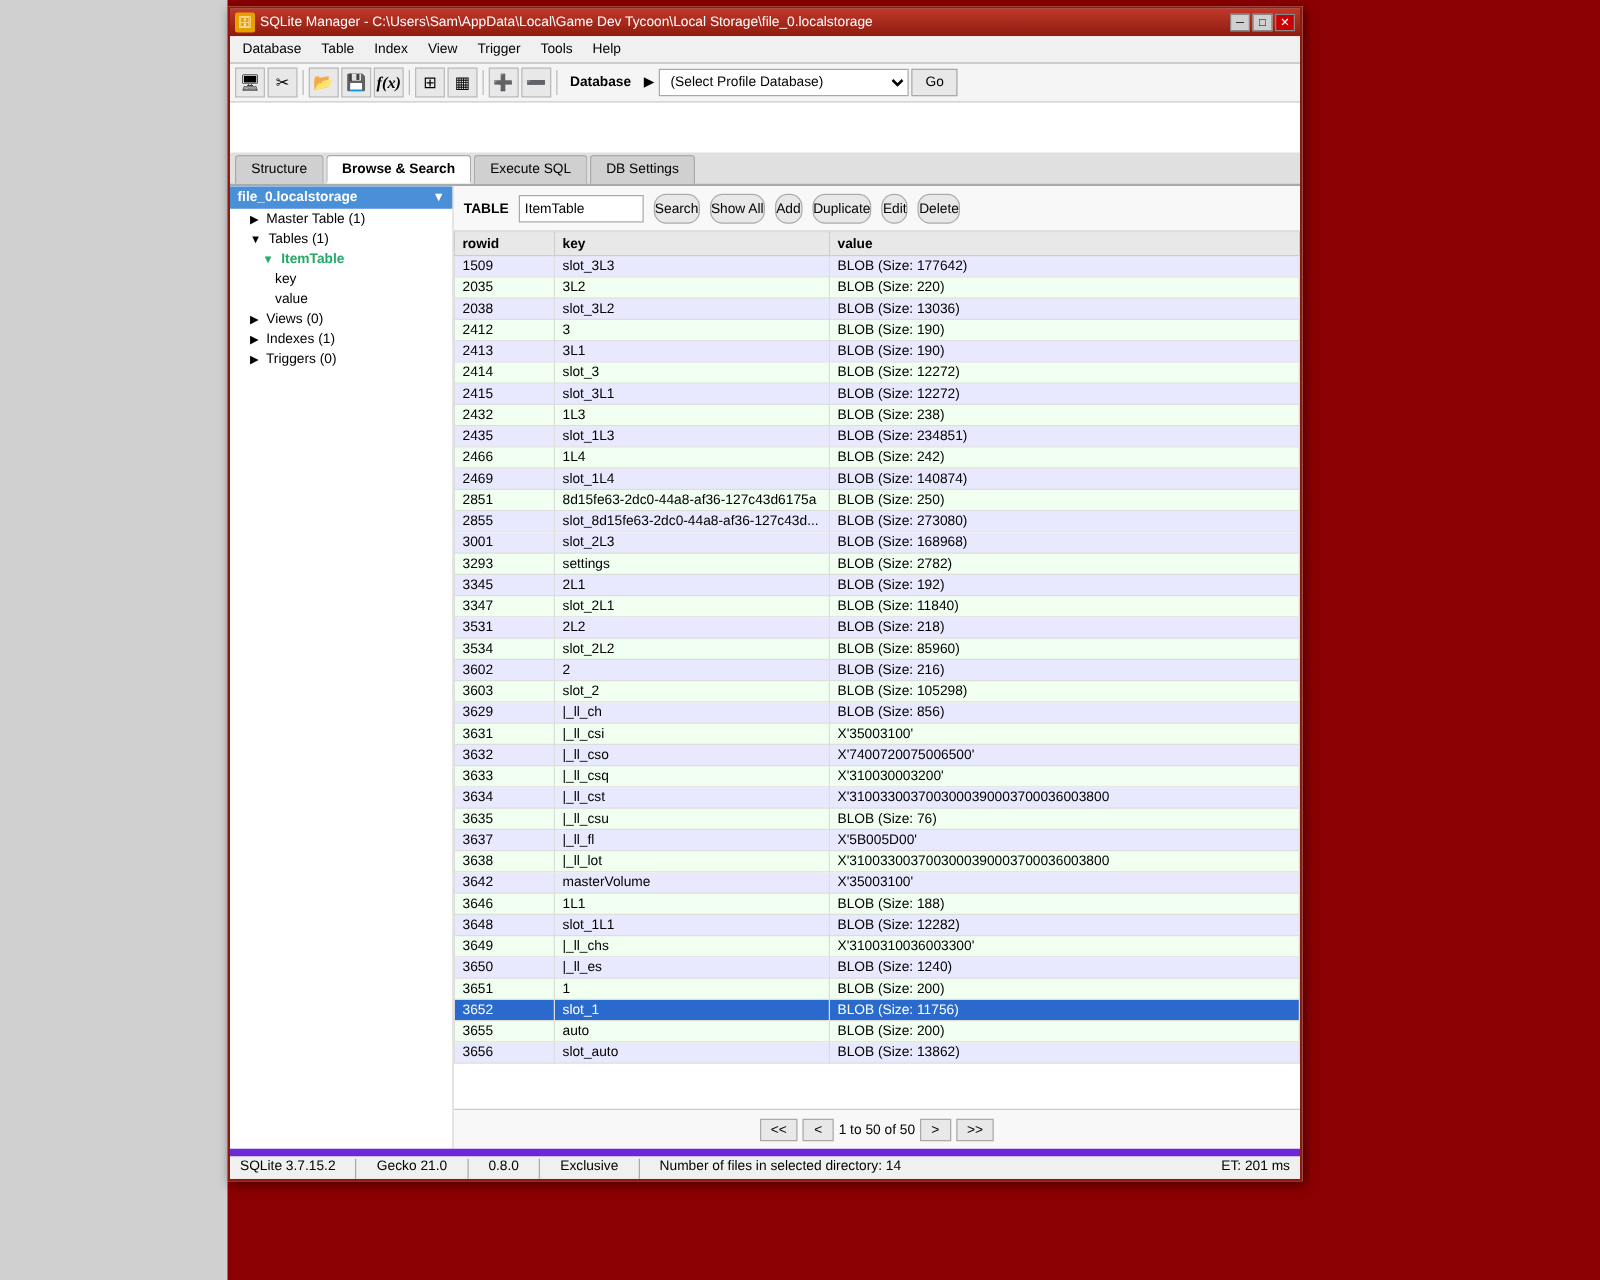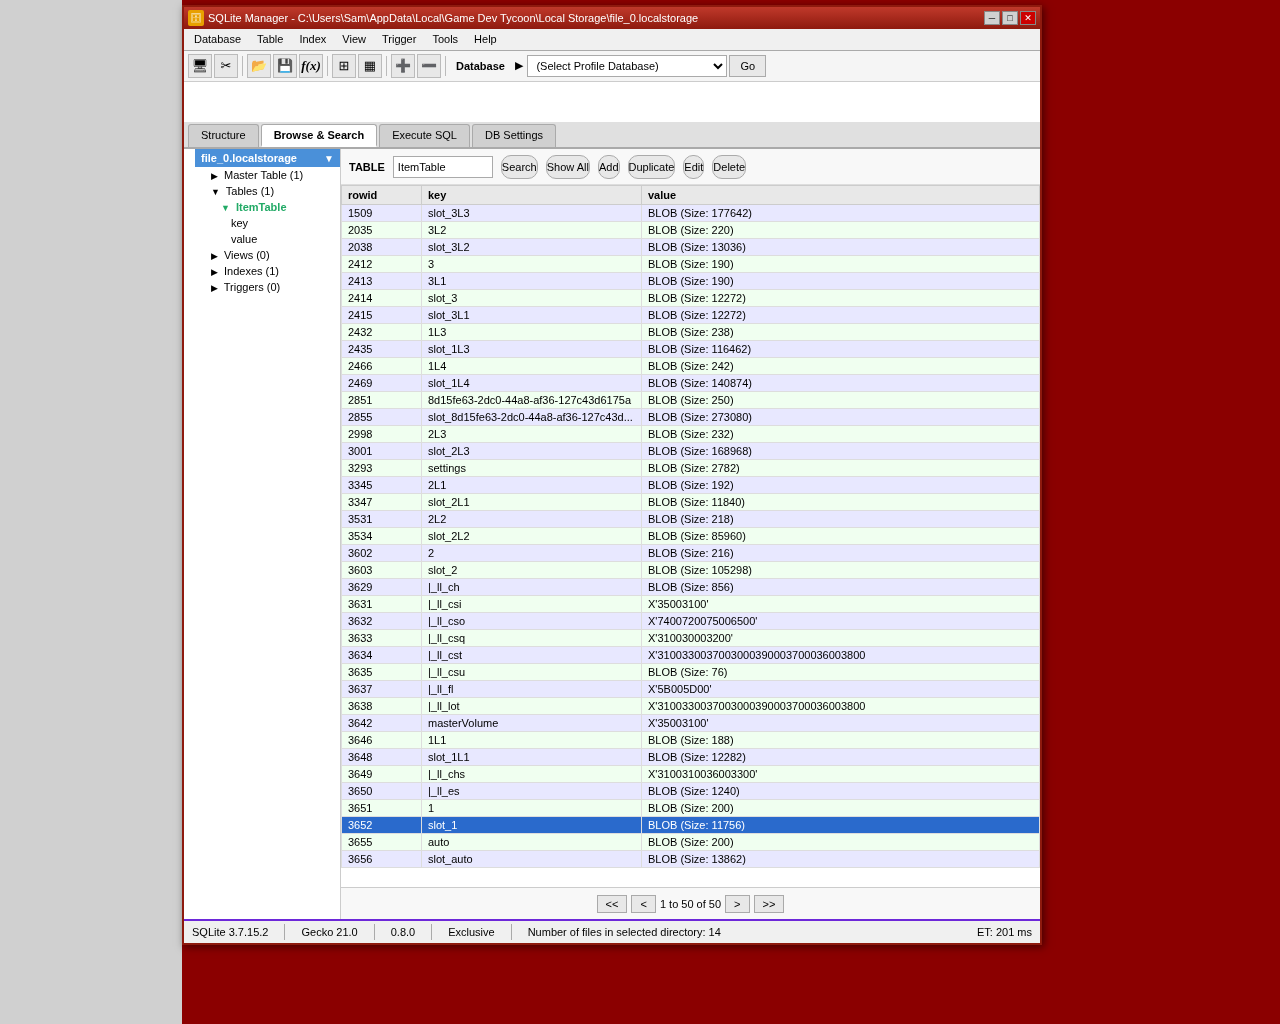--- a/index.html
+++ b/index.html
@@ -101,26 +101,25 @@
     }
 
     
     .main-container {
       display: flex;
       height: calc(100% - 22px - 22px - 32px - 28px - 28px - 24px);
     }
 
     
     .sidebar {
-      width: 157px;
+      width: 179px;
       background: white;
       border-right: 1px solid #ccc;
       overflow-y: auto;
       flex-shrink: 0;
-      padding-left: 11px;
     }
     .sidebar-header {
       background: #4a90d9;
       color: white;
       padding: 3px 6px;
       display: flex;
       align-items: center;
       justify-content: space-between;
       font-size: 11px;
       font-weight: bold;
@@ -223,23 +222,22 @@
       border: 1px solid #aaa;
       background: #e8e8e8;
       cursor: pointer;
       font-size: 11px;
     }
     .page-info { font-size: 11px; }
 
     
     .status-bar {
       display: flex;
-      align-items: center;
       background: #f0f0f0;
-      border-top: 2px solid #6d28d9;
+      border-top: 6px solid #6d28d9;
       padding: 2px 8px;
       gap: 16px;
       height: 24px;
       font-size: 11px;
     }
     .status-sep { width: 1px; height: 16px; background: #aaa; }
 
     
     .data-table-container::-webkit-scrollbar { width: 12px; height: 12px; }
     .data-table-container::-webkit-scrollbar-track { background: #f0f0f0; }
@@ -435,46 +433,41 @@
                   <td>BLOB (Size: 12272)</td>
                 </tr>
                 <tr class="row-odd">
                   <td>2432</td>
                   <td style="max-width: 220px; overflow: hidden; text-overflow: ellipsis;">1L3</td>
                   <td>BLOB (Size: 238)</td>
                 </tr>
                 <tr class="row-alt">
                   <td>2435</td>
                   <td style="max-width: 220px; overflow: hidden; text-overflow: ellipsis;">slot_1L3</td>
-                  <td>BLOB (Size: 116462)</td>
+                  <td>BLOB (Size: 234851)</td>
                 </tr>
                 <tr class="row-odd">
                   <td>2466</td>
                   <td style="max-width: 220px; overflow: hidden; text-overflow: ellipsis;">1L4</td>
                   <td>BLOB (Size: 242)</td>
                 </tr>
                 <tr class="row-alt">
                   <td>2469</td>
                   <td style="max-width: 220px; overflow: hidden; text-overflow: ellipsis;">slot_1L4</td>
                   <td>BLOB (Size: 140874)</td>
                 </tr>
                 <tr class="row-odd">
                   <td>2851</td>
                   <td style="max-width: 220px; overflow: hidden; text-overflow: ellipsis;">8d15fe63-2dc0-44a8-af36-127c43d6175a</td>
                   <td>BLOB (Size: 250)</td>
                 </tr>
                 <tr class="row-alt">
                   <td>2855</td>
                   <td style="max-width: 220px; overflow: hidden; text-overflow: ellipsis;">slot_8d15fe63-2dc0-44a8-af36-127c43d...</td>
                   <td>BLOB (Size: 273080)</td>
-                </tr>
-                <tr class="row-odd">
-                  <td>2998</td>
-                  <td style="max-width: 220px; overflow: hidden; text-overflow: ellipsis;">2L3</td>
-                  <td>BLOB (Size: 232)</td>
                 </tr>
                 <tr class="row-alt">
                   <td>3001</td>
                   <td style="max-width: 220px; overflow: hidden; text-overflow: ellipsis;">slot_2L3</td>
                   <td>BLOB (Size: 168968)</td>
                 </tr>
                 <tr class="row-odd">
                   <td>3293</td>
                   <td style="max-width: 220px; overflow: hidden; text-overflow: ellipsis;">settings</td>
                   <td>BLOB (Size: 2782)</td>

